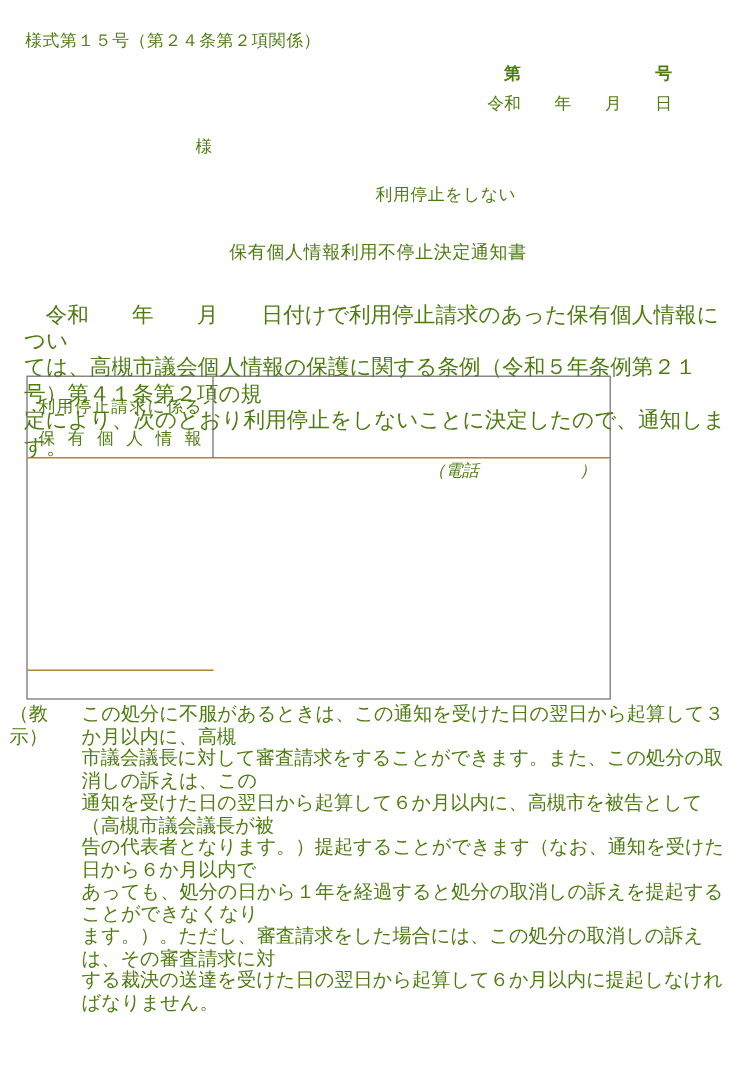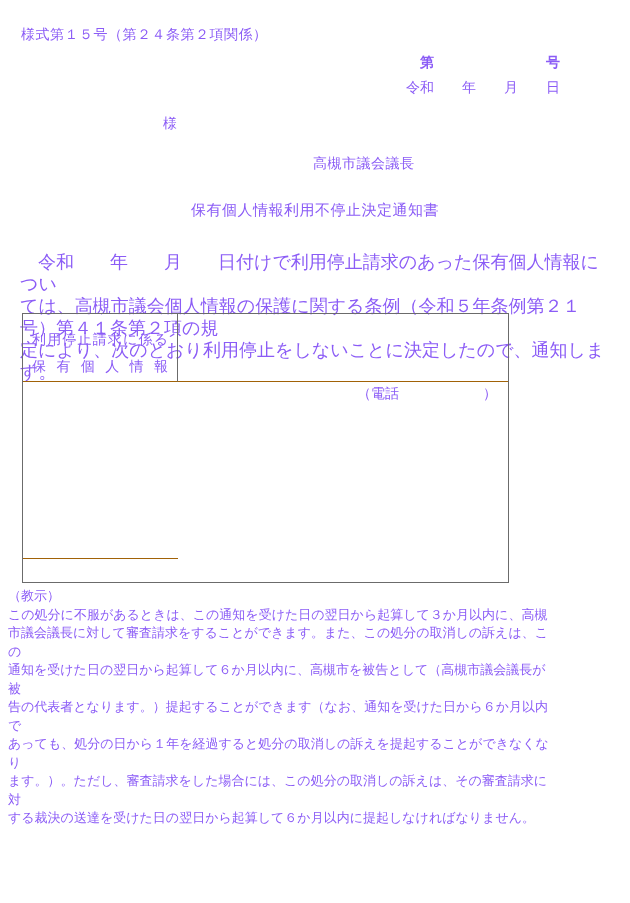--- a/index.html
+++ b/index.html
@@ -3,21 +3,21 @@
 <meta charset="utf-8">
 <style>
   * { margin: 0; padding: 0; box-sizing: border-box; }
   html, body { background: #e8e8e8; }
   .page {
     position: relative;
     width: 630px;
     height: 903px;
     margin: 0 auto;
     background: #ffffff;
-    color: #8b5cf6;
+    color: #4d7c0f;
     font-family: "Liberation Serif", "DejaVu Serif", serif;
     overflow: hidden;
   }
   .abs { position: absolute; }
   .fs14 { font-size: 14px; line-height: 16px; }
   .form-ref { left: 21px; top: 27px; letter-spacing: 0.5px; }
   .right-line { left: 0; right: 70px; text-align: right; }
   .doc-number { top: 55px; font-weight: bold; }
   .issue-date { top: 80px; }
   .addressee { left: 163px; top: 116px; }
@@ -31,51 +31,51 @@
   .info-table {
     left: 22px; top: 313px;
     width: 487px; height: 270px;
     border: 1px solid #6b6b6b;
     display: grid;
     grid-template-columns: 155px 1fr;
     grid-template-rows: 68px 177px 24px;
     font-size: 14px;
   }
   .cell { border-right: 1px solid #6b6b6b; border-bottom: 1px solid #a16207; }
-  .cell.last-col { border-right: none; }
+  .cell.last-col { border-right: none; font-style: italic; }
   .cell.last-row { border-bottom: none; }
   .label-cell { padding: 12px 9px 0 9px; }
   .jline { text-align: justify; text-align-last: justify; line-height: 27px; }
   .row2-label { padding-top: 62px; }
   .row2-label .jline { line-height: 26px; }
   .contact-label { padding: 0 9px; }
   .contact-label .jline { line-height: 23px; }
   .contact-value { padding-left: 179px; line-height: 23px; }
   .notice {
     left: 8px; top: 587px; width: 612px;
     display: flex;
-    font-size: 13px; line-height: 18.5px; flex-direction: column;
+    font-size: 16px; line-height: 18.5px;
   }
   .notice-label { width: 60px; flex: none; }
   .notice-text { width: 548px; white-space: pre-line; }
 </style>
 </head>
 <body>
 
 <div class="page">
 
   <div class="abs fs14 form-ref">様式第１５号（第２４条第２項関係）</div>
 
   <div class="abs fs14 right-line doc-number">第　　　　　　　　号</div>
 
   <div class="abs fs14 right-line issue-date">令和　　年　　月　　日</div>
 
   <div class="abs fs14 addressee">様</div>
 
-  <div class="abs fs14 sender">高槻市議会議長</div>
+  <div class="abs fs14 sender">利用停止をしない</div>
 
   <div class="abs doc-title">保有個人情報利用不停止決定通知書</div>
 
   <div class="abs body-par">　令和　　年　　月　　日付けで利用停止請求のあった保有個人情報につい
 ては、高槻市議会個人情報の保護に関する条例（令和５年条例第２１号）第４１条第２項の規
 定により、次のとおり利用停止をしないことに決定したので、通知します。</div>
 
   <div class="abs info-table">
     <div class="cell label-cell">
       <div class="jline">利用停止請求に係る</div>

